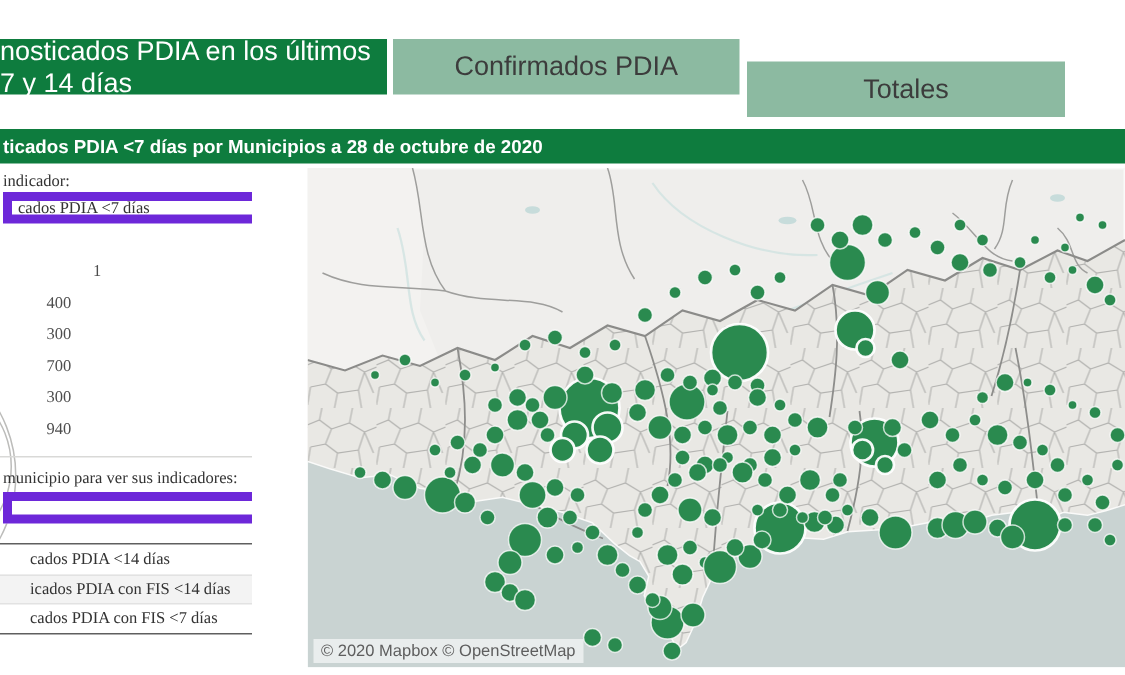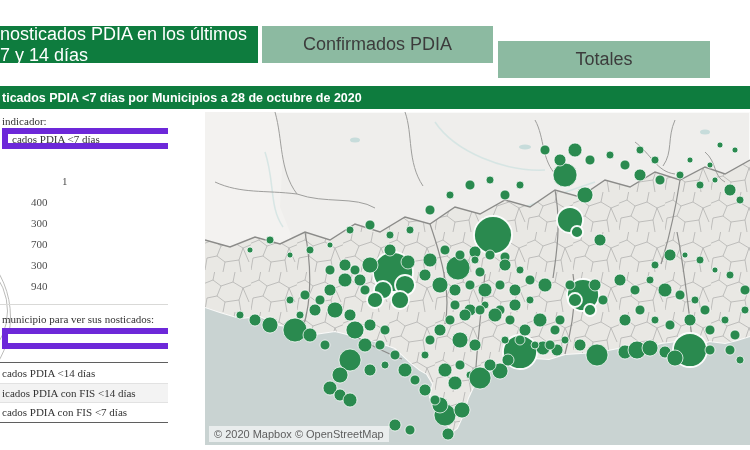--- a/index.html
+++ b/index.html
@@ -49,21 +49,21 @@
   .arc1{width:120px;height:120px;left:-114px;top:140px;}
   .arc2{width:176px;height:176px;left:-167px;top:118px;}
   .divider{position:absolute;left:0;top:194px;width:195px;height:1px;background:#d9d9d7;}
   
   .ind-table{
     position:absolute;left:0;top:252px;width:195px;
     border-top:1px solid #5f5f5f;border-bottom:1px solid #5f5f5f;
   }
   .t-row{
     height:19.5px;display:flex;align-items:center;font-size:11px;color:#333333;
-    padding:0 6px 0 2px;box-sizing:border-box;white-space:nowrap;overflow:hidden;
+    padding:0 6px 0 20px;box-sizing:border-box;white-space:nowrap;overflow:hidden;
   }
   .t-row:nth-child(even){background:#f3f3f3;}
   .t-row:not(:first-child){border-top:1px solid #e2e2e2;justify-content:center;}
   .t-row .val{margin-left:auto;flex:none;}
   
   .map{
     position:absolute;left:205px;top:112px;width:545px;height:333px;overflow:hidden;cursor:grab;text-align:center;
   }
   .map svg{display:block;}
   .attribution{
@@ -108,21 +108,21 @@
       <div class="legend-row first">1</div>
       <div class="legend-row">400</div>
       <div class="legend-row">300</div>
       <div class="legend-row">700</div>
       <div class="legend-row">300</div>
       <div class="legend-row">940</div>
     </div>
 
   <div class="divider"></div>
 
-  <div class="side-label" style="top:203px;">municipio para ver sus nosticados:</div>
+  <div class="side-label" style="top:203px;">municipio para ver sus indicadores:</div>
 
   <div class="dropdown" style="top:218px;">
     <span></span>
     <span class="caret">▼</span>
   </div>
 
   <div class="ind-table" id="indicator-table">
       <div class="t-row">
         <span>cados PDIA &lt;14 días</span>
         <span class="val">9</span>

